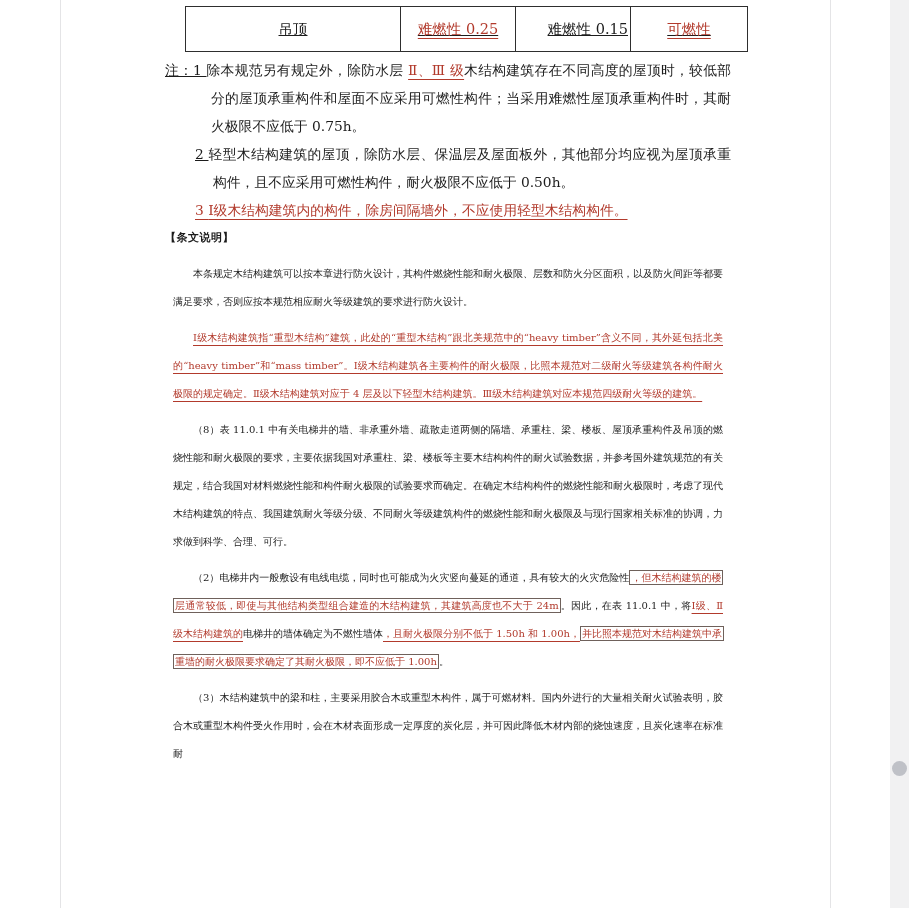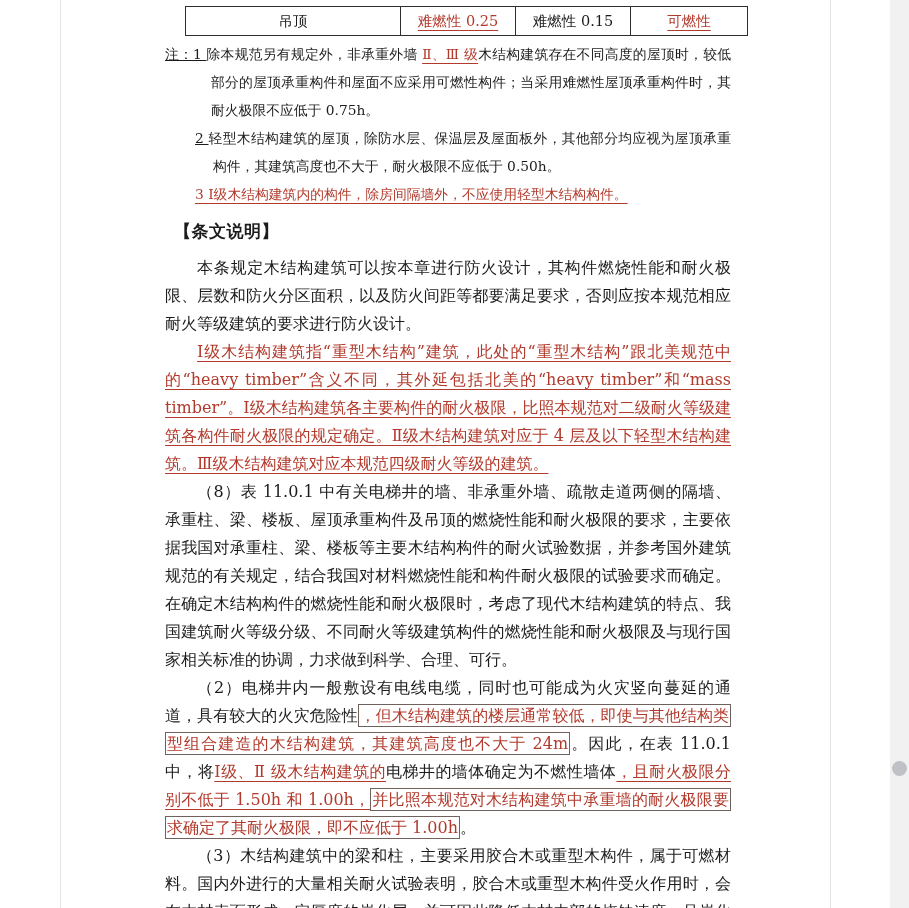--- a/index.html
+++ b/index.html
@@ -11,35 +11,35 @@
   }
   .edge-line{position:absolute;top:0;bottom:0;width:1px;background:var(--edge,#e4e4e6);}
   .edge-line.left{left:60px;}
   .edge-line.right{left:830px;}
   .scroll-track{position:absolute;top:0;right:0;width:19px;height:908px;background:var(--track,#f1f1f2);}
   .scroll-thumb{position:absolute;left:2px;top:761px;width:15px;height:15px;border-radius:50%;background:var(--thumb,#bfc1c7);}
   .doc{position:absolute;left:165px;top:0;width:566px;}
   table.spec{border-collapse:collapse;table-layout:fixed;width:546px;margin:6px 0 0 20px;}
   table.spec td{
     border:1.5px solid #2e2e2e;height:28px;text-align:center;vertical-align:middle;
-    font-size:14.5px;padding:0 2px;white-space:nowrap;overflow:hidden;
+    font-size:14.5px;padding:8px 2px;white-space:nowrap;overflow:hidden;text-decoration:underline;
   }
   table.spec td:nth-child(1){width:210px;}
   table.spec td:nth-child(2){width:110px;}
-  table.spec td:nth-child(3){width:110px;}
+  table.spec td:nth-child(3){width:110px;text-align:right;}
   table.spec td:nth-child(4){width:112px;margin-top:15px;}
   .notes{margin-top:4px;font-size:13.8px;line-height:28px;}
   .note{text-align:justify;padding-left:48px;text-indent:-18px;}
   .note.first{padding-left:46px;text-indent:-46px;}
   .commentary-heading{
     font-family:"DejaVu Sans","Liberation Sans",sans-serif;
-    font-weight:700;font-size:17px;line-height:28px;margin:9px;letter-spacing:0.5px;
+    font-weight:700;font-size:11px;line-height:28px;margin:0;letter-spacing:0.5px;
   }
   .paras{margin-top:0;}
-  .para{margin:0;font-size:16px;line-height:28px;text-align:justify;text-indent:2em;}
+  .para{margin:8px;font-size:10px;line-height:28px;text-align:justify;text-indent:2em;}
   .seg-plain{}
   .seg-red-underline{
     color:var(--red,#b23a2c);
     text-decoration:underline;
     text-decoration-color:var(--red,#b23a2c);
     text-decoration-thickness:1px;
     text-underline-offset:4px;
   }
   .seg-red-box{
     color:var(--red,#b23a2c);
@@ -62,22 +62,22 @@
       <tr>
           <td><span class="seg-plain">吊顶</span></td>
           <td><span class="seg-red-underline">难燃性 0.25</span></td>
           <td><span class="seg-plain">难燃性 0.15</span></td>
           <td><span class="seg-red-underline">可燃性</span></td>
         </tr>
     </tbody>
   </table>
 
   <div class="notes">
-      <div class="note first"><span class="seg-plain prefix">注：1 </span><span class="seg-plain">除本规范另有规定外，非承重外墙 </span><span class="seg-red-underline">Ⅱ、Ⅲ 级</span><span class="seg-plain">木结构建筑存在不同高度的屋顶时，较低部分的屋顶承重构件和屋面不应采用可燃性构件；当采用难燃性屋顶承重构件时，其耐火极限不应低于 0.75h。</span></div>
-      <div class="note"><span class="seg-plain prefix">2 </span><span class="seg-plain">轻型木结构建筑的屋顶，除防水层、保温层及屋面板外，其他部分均应视为屋顶承重构件，其建筑高度也不大于，耐火极限不应低于 0.50h。</span></div>
+      <div class="note first"><span class="seg-plain prefix">注：1 </span><span class="seg-plain">除本规范另有规定外，除防水层 </span><span class="seg-red-underline">Ⅱ、Ⅲ 级</span><span class="seg-plain">木结构建筑存在不同高度的屋顶时，较低部分的屋顶承重构件和屋面不应采用可燃性构件；当采用难燃性屋顶承重构件时，其耐火极限不应低于 0.75h。</span></div>
+      <div class="note"><span class="seg-plain prefix">2 </span><span class="seg-plain">轻型木结构建筑的屋顶，除防水层、保温层及屋面板外，其他部分均应视为屋顶承重构件，且不应采用可燃性构件，耐火极限不应低于 0.50h。</span></div>
       <div class="note"><span class="seg-red-underline prefix">3 </span><span class="seg-red-underline">I级木结构建筑内的构件，除房间隔墙外，不应使用轻型木结构构件。</span></div>
     </div>
 
   <div class="commentary-heading">【条文说明】</div>
 
   <div class="paras">
       <p class="para"><span class="seg-plain">本条规定木结构建筑可以按本章进行防火设计，其构件燃烧性能和耐火极限、层数和防火分区面积，以及防火间距等都要满足要求，否则应按本规范相应耐火等级建筑的要求进行防火设计。</span></p>
       <p class="para"><span class="seg-red-underline">I级木结构建筑指“重型木结构”建筑，此处的“重型木结构”跟北美规范中的“heavy timber”含义不同，其外延包括北美的“heavy timber”和“mass timber”。I级木结构建筑各主要构件的耐火极限，比照本规范对二级耐火等级建筑各构件耐火极限的规定确定。Ⅱ级木结构建筑对应于 4 层及以下轻型木结构建筑。Ⅲ级木结构建筑对应本规范四级耐火等级的建筑。</span></p>
       <p class="para"><span class="seg-plain">（8）表 11.0.1 中有关电梯井的墙、非承重外墙、疏散走道两侧的隔墙、承重柱、梁、楼板、屋顶承重构件及吊顶的燃烧性能和耐火极限的要求，主要依据我国对承重柱、梁、楼板等主要木结构构件的耐火试验数据，并参考国外建筑规范的有关规定，结合我国对材料燃烧性能和构件耐火极限的试验要求而确定。在确定木结构构件的燃烧性能和耐火极限时，考虑了现代木结构建筑的特点、我国建筑耐火等级分级、不同耐火等级建筑构件的燃烧性能和耐火极限及与现行国家相关标准的协调，力求做到科学、合理、可行。</span></p>
       <p class="para"><span class="seg-plain">（2）电梯井内一般敷设有电线电缆，同时也可能成为火灾竖向蔓延的通道，具有较大的火灾危险性</span><span class="seg-red-box">，但木结构建筑的楼层通常较低，即使与其他结构类型组合建造的木结构建筑，其建筑高度也不大于 24m</span><span class="seg-plain">。因此，在表 11.0.1 中，将</span><span class="seg-red-underline">I级、Ⅱ 级木结构建筑的</span><span class="seg-plain">电梯井的墙体确定为不燃性墙体</span><span class="seg-red-underline">，且耐火极限分别不低于 1.50h 和 1.00h，</span><span class="seg-red-box">并比照本规范对木结构建筑中承重墙的耐火极限要求确定了其耐火极限，即不应低于 1.00h</span><span class="seg-plain">。</span></p>

